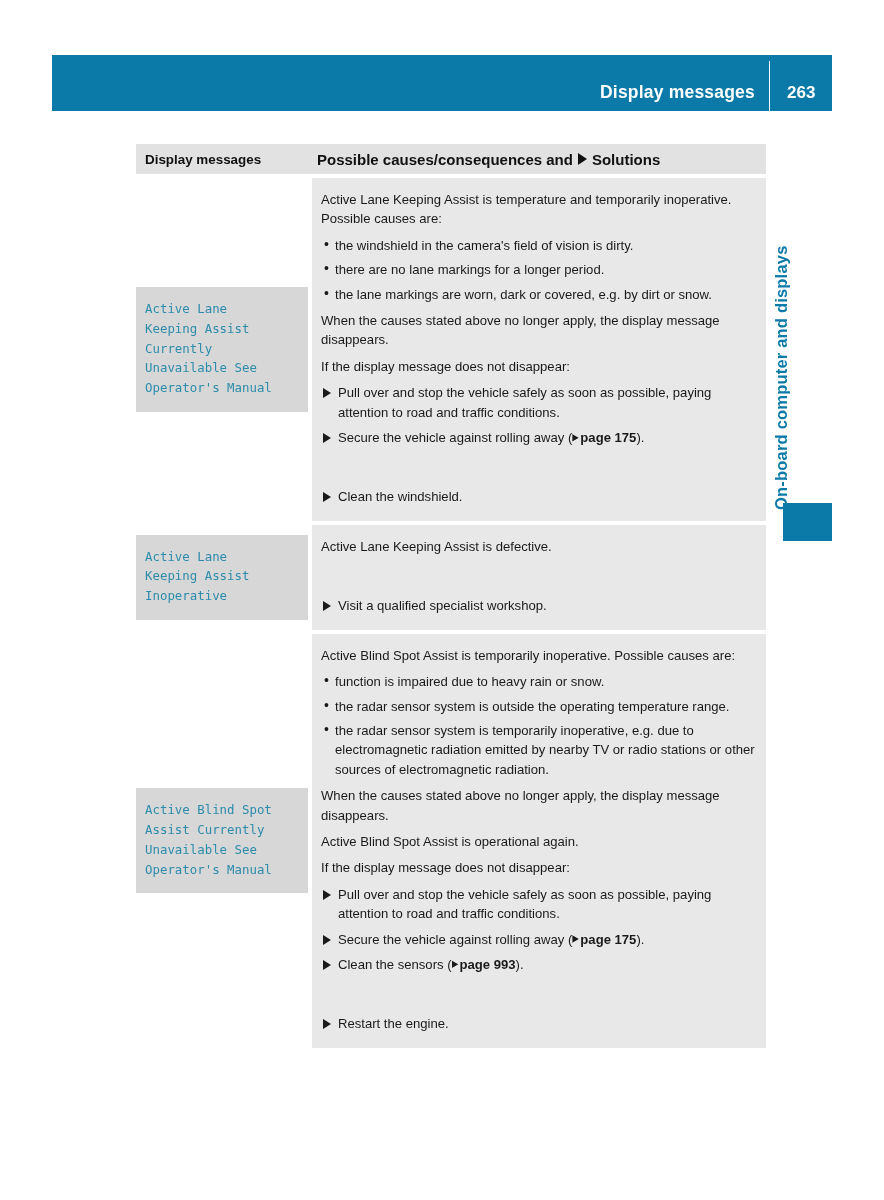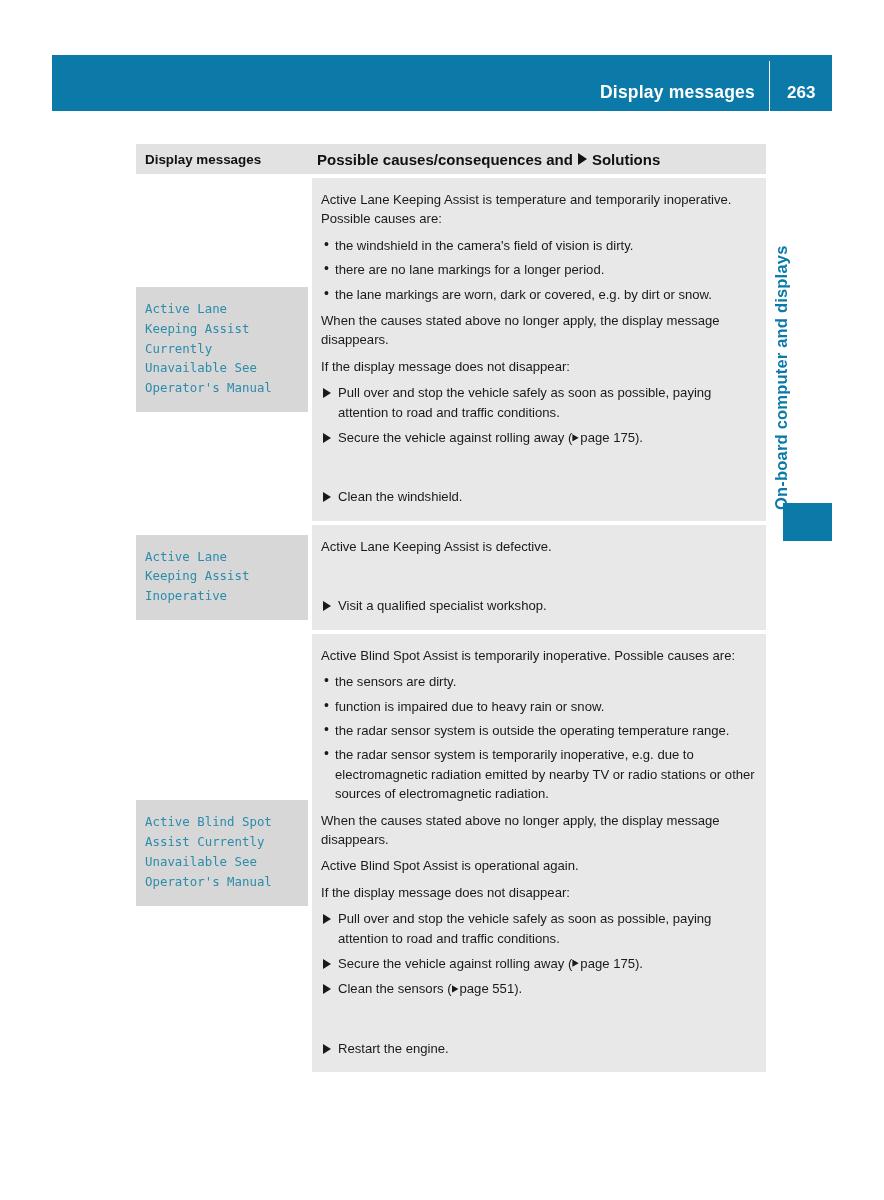--- a/index.html
+++ b/index.html
@@ -190,21 +190,21 @@
   .xref-tri::after{
     content:"";
     position:absolute;
     left:-7px; top:-4.5px;
     width:0;height:0;
     border-left:7px solid #1a1a1a;
     border-top:4.5px solid transparent;
     border-bottom:4.5px solid transparent;
     clip-path:polygon(0 0, 0 100%, 100% 50%);
   }
-  .xref{ white-space:nowrap; }
+  .xref{ white-space:nowrap;font-weight:bold; }
 
   
   .lamp-box{
     display:inline-block;
     border:1px solid #6d6d6d;
     background:#e8e8e8;
     width:30px; height:16px;
     position:relative;
     vertical-align:-3px;
     margin:0 3px;
@@ -281,30 +281,29 @@
   </div>
 
   <div class="trow">
     <div class="cell-left">Active Blind Spot
 Assist Currently
 Unavailable See
 Operator's Manual</div>
     <div class="cell-right">
       <div class="para">Active Blind Spot Assist is temporarily inoperative. Possible causes are:</div>
       <ul class="bullets">
-        <li>the sensors are dirty.</li>
         <li>function is impaired due to heavy rain or snow.</li>
         <li>the radar sensor system is outside the operating temperature range.</li>
         <li>the radar sensor system is temporarily inoperative, e.g. due to electromagnetic radiation emitted by nearby TV or radio stations or other sources of electromagnetic radiation.</li>
       </ul>
       <div class="para">When the causes stated above no longer apply, the display message disappears.</div>
       <div class="para">Active Blind Spot Assist is operational again.</div>
       <div class="para">If the display message does not disappear:</div>
       <ul class="solutions">
         <li>Pull over and stop the vehicle safely as soon as possible, paying attention to road and traffic conditions.</li>
         <li><span>Secure the vehicle against rolling away (</span><span class="xref"><span class="xref-tri"></span><span>page 175</span></span><span>).</span></li>
-        <li><span>Clean the sensors (</span><span class="xref"><span class="xref-tri"></span><span>page 551</span></span><span>).</span></li>
+        <li><span>Clean the sensors (</span><span class="xref"><span class="xref-tri"></span><span>page 993</span></span><span>).</span></li>
         <li>Restart the engine.</li>
       </ul>
     </div>
   </div>
 
 </div>
 
 </body></html>

